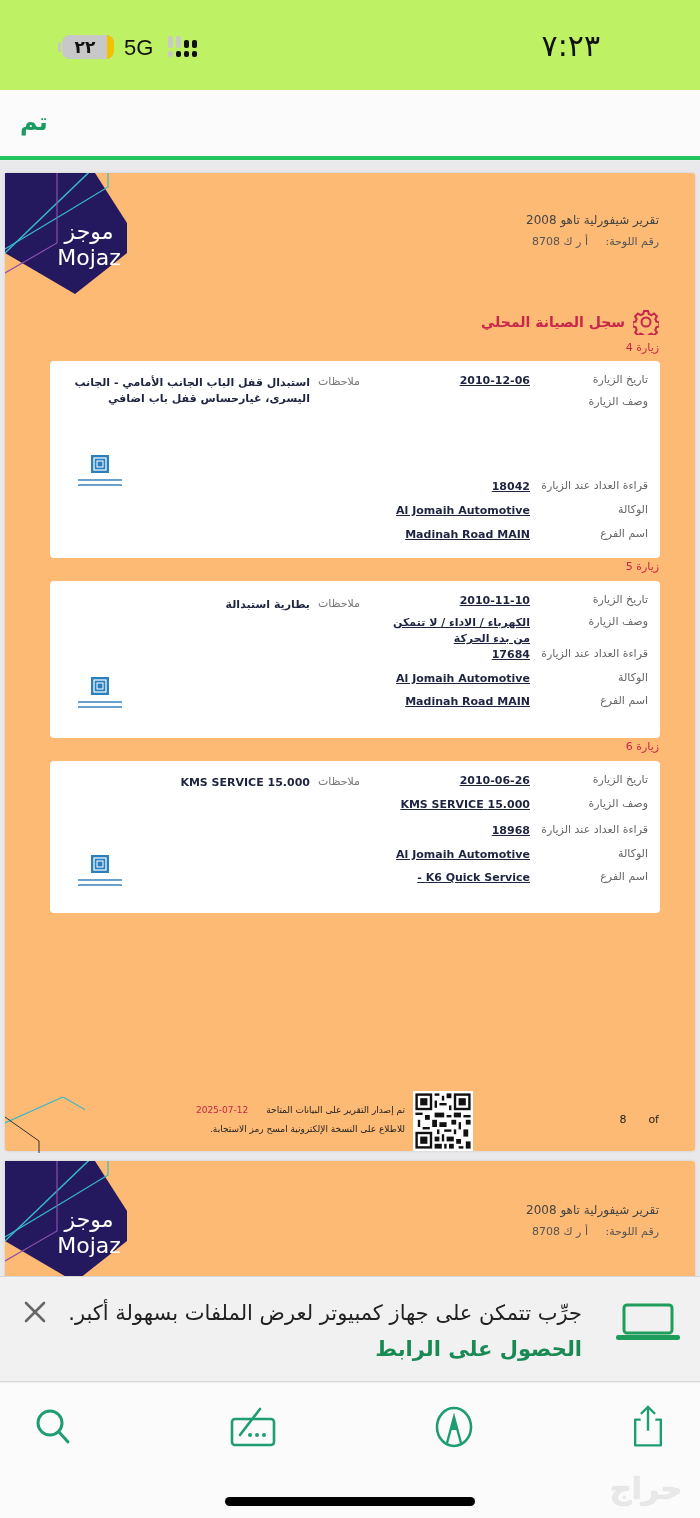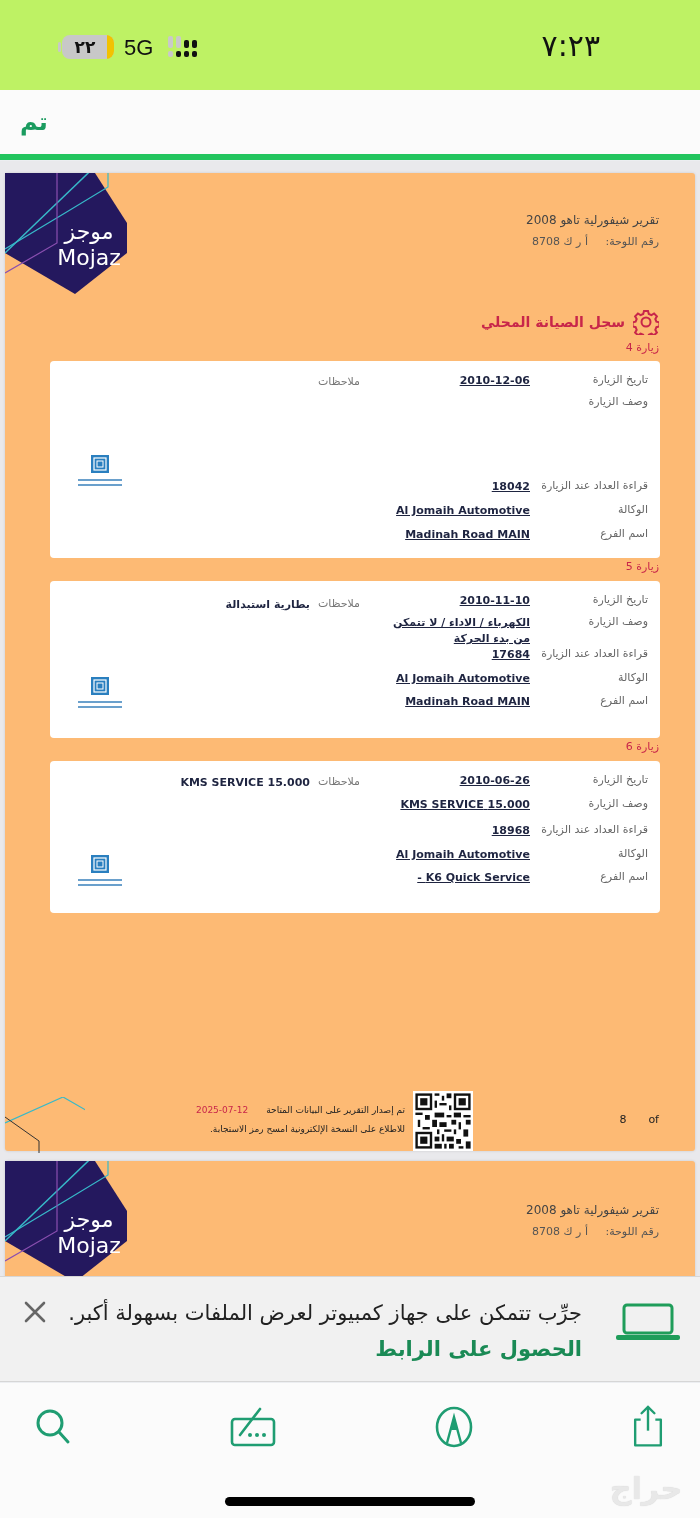--- a/index.html
+++ b/index.html
@@ -11,21 +11,21 @@
   .battery { position: absolute; left: 62px; top: 35px; width: 52px; height: 24px; border-radius: 8px; background: #c8c8c8; overflow: hidden; }
   .battery .fill-end { position: absolute; right: 0; top: 0; width: 7px; height: 24px; background: #f2c200; }
   .battery .level { position: absolute; left: 0; width: 46px; top: 2px; text-align: center; font: bold 17px "DejaVu Sans", sans-serif; color: #111; }
   .battery-nub { position: absolute; left: 58px; top: 42px; width: 3px; height: 10px; background: #c8c8c8; border-radius: 2px; }
   .net { position: absolute; left: 124px; top: 35px; font: 22px "Liberation Sans", sans-serif; color: #111; }
   .signal { position: absolute; left: 168px; top: 36px; width: 36px; height: 24px; }
   .signal span { position: absolute; display: block; border-radius: 2px; }
   .clock { position: absolute; right: 100px; top: 28px; font: 30px "DejaVu Sans", sans-serif; color: #111; letter-spacing: 1px; }
 
   
-  .nav { position: absolute; top: 90px; left: 0; width: 700px; height: 70px; background: #fbfbfb; border-bottom: 6px solid #22c55e; }
+  .nav { position: absolute; top: 90px; left: 0; width: 700px; height: 70px; background: #fbfbfb; border-bottom: 4px solid #22c55e; }
   .done { position: absolute; left: 20px; top: 18px; font: bold 24px "DejaVu Sans", sans-serif; color: #1a9b5f; }
   .title-wrap { position: absolute; left: 242px; top: 16px; display: flex; align-items: center; gap: 14px; }
   .chev { width: 27px; height: 27px; border-radius: 50%; background: #e3e3e6; display: flex; align-items: center; justify-content: center; }
   .title { font: 26px "Liberation Sans", sans-serif; color: #111; }
 
   
   .viewport { position: absolute; top: 161px; left: 0; width: 700px; height: 1120px; background: #e9e9ec; overflow: hidden; }
   .page { position: absolute; left: 5px; width: 690px; background: #fdba74; box-shadow: 0 0 3px rgba(0,0,0,0.12); border-radius: 3px; }
   .page1 { top: 12px; height: 978px; }
   .page2 { top: 1000px; height: 200px; }
@@ -144,20 +144,21 @@
               <span class="lbl">الوكالة</span>
               <span class="val">Al Jomaih Automotive</span>
             </div>
           <div class="row" style="top:154px">
               <span class="lbl">اسم الفرع</span>
               <span class="val">Madinah Road MAIN</span>
             </div>
         </div>
         <div class="notes" style="right:300px;top:14px;width:290px">
           <span class="lbl">ملاحظات</span>
+          <span class="val">استبدال قفل الباب الجانب الأمامي - الجانب اليسرى، غيارحساس قفل باب اضافي</span>
         </div>
         <svg class="dealer-logo" style="top:92px" viewBox="0 0 56 40">
           <rect x="19" y="2" width="18" height="18" fill="#2a7fbf"></rect>
           <rect x="22" y="5" width="12" height="12" fill="none" stroke="#fff" stroke-width="1.2"></rect>
           <rect x="25" y="8" width="6" height="6" fill="none" stroke="#fff" stroke-width="1"></rect>
           <rect x="6" y="26" width="44" height="2" fill="#6aa0cc"></rect>
           <rect x="6" y="31" width="44" height="2" fill="#6aa0cc"></rect>
         </svg>
       </div>
 

